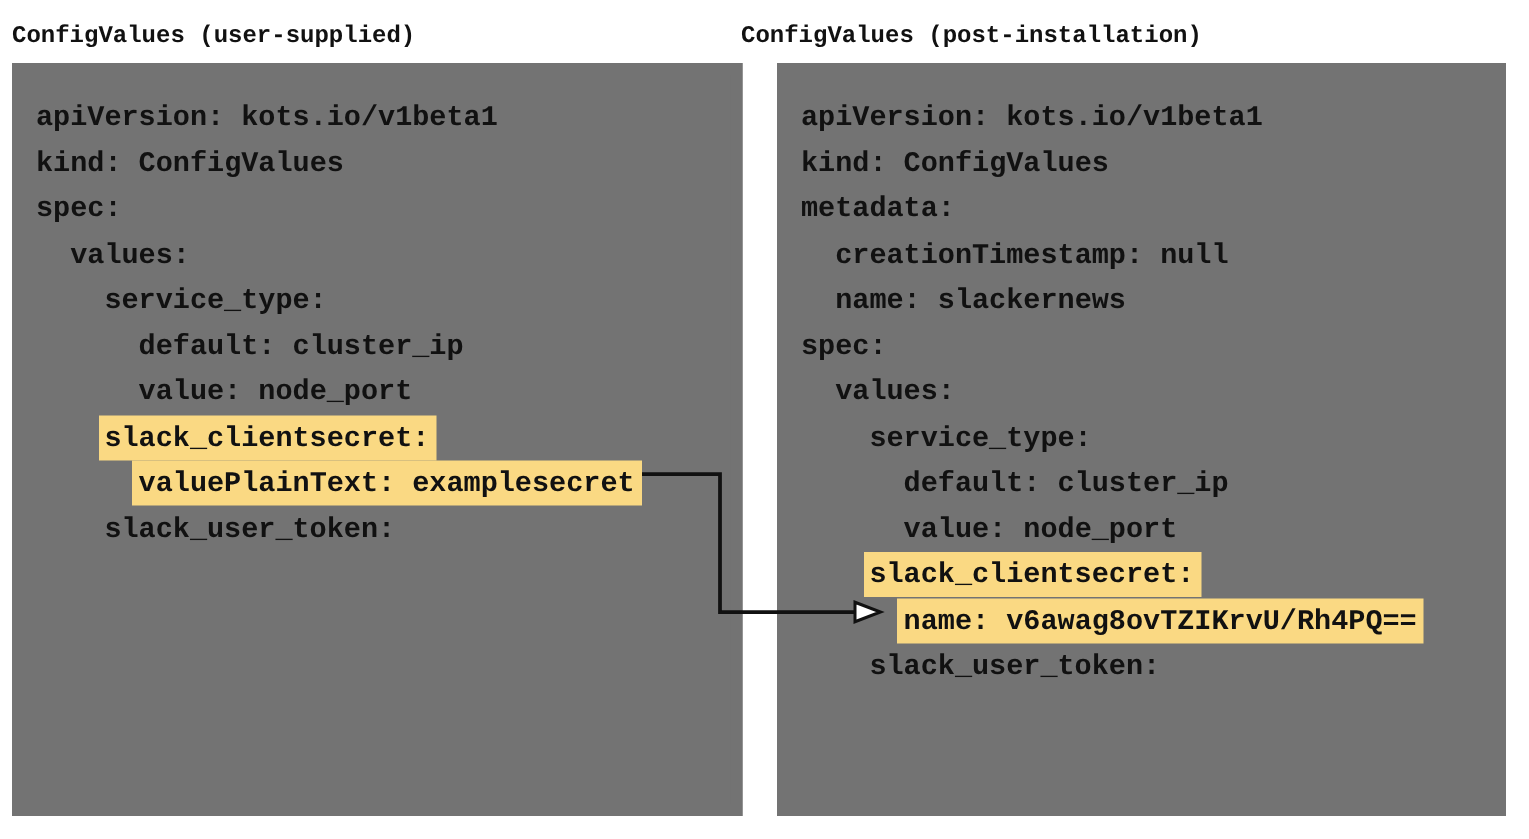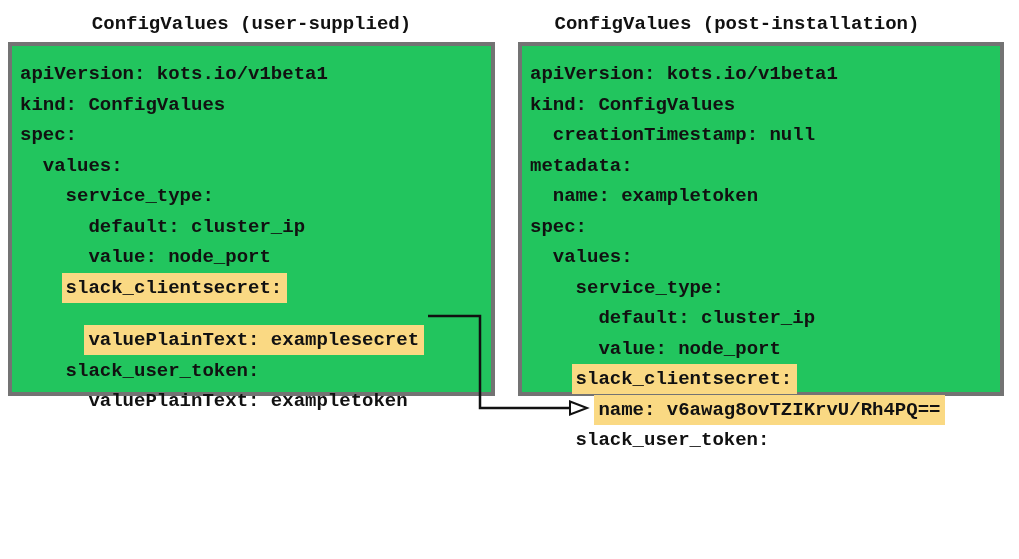--- a/index.html
+++ b/index.html
@@ -9,36 +9,36 @@
     width: 1019px;
     height: 559px;
     position: relative;
     overflow: hidden;
     font-family: "Liberation Mono", "DejaVu Sans Mono", monospace;
   }
   .title {
     position: absolute;
     top: 11px;
     height: 26px;
-    text-align: center;
+    text-align: left;
     font-weight: bold;
-    font-size: 19px;
+    font-size: 16px;
     line-height: 26px;
     color: #111111;
     letter-spacing: 0;
     white-space: pre;
   }
   #left-title  { left: 8px;   width: 487px; }
   #right-title { left: 494px; width: 486px; }
   .panel {
     position: absolute;
     top: 42px;
-    height: 354px;
-    background: #22c55e;
-    border: 4px solid #737373;
+    height: 502px;
+    background: #737373;
+    border: 8px solid #737373;
     box-sizing: border-box;
   }
   #left-panel  { left: 8px;   width: 487px; }
   #right-panel { left: 518px; width: 486px; }
   .code {
     padding: 13px 0 0 8px;
     font-weight: bold;
     font-size: 19px;
     color: #111111;
   }
@@ -72,34 +72,33 @@
   <div class="code">
 
   <div class="line" style="padding-left: 0ch;"><span class="txt">apiVersion: kots.io/v1beta1</span></div>
       <div class="line" style="padding-left: 0ch;"><span class="txt">kind: ConfigValues</span></div>
       <div class="line" style="padding-left: 0ch;"><span class="txt">spec:</span></div>
       <div class="line" style="padding-left: 2ch;"><span class="txt">values:</span></div>
       <div class="line" style="padding-left: 4ch;"><span class="txt">service_type:</span></div>
       <div class="line" style="padding-left: 6ch;"><span class="txt">default: cluster_ip</span></div>
       <div class="line" style="padding-left: 6ch;"><span class="txt">value: node_port</span></div>
       <div class="line" style="padding-left: 4ch;"><span class="txt hl">slack_clientsecret:</span></div>
-      <div class="line" style="padding-left: 6ch; margin-top: 22px;"><span class="txt hl">valuePlainText: examplesecret</span></div>
+      <div class="line" style="padding-left: 6ch;"><span class="txt hl">valuePlainText: examplesecret</span></div>
       <div class="line" style="padding-left: 4ch;"><span class="txt">slack_user_token:</span></div>
-      <div class="line" style="padding-left: 6ch;"><span class="txt">valuePlainText: exampletoken</span></div>
     </div>
 </div>
 
 <div class="panel" id="right-panel">
   <div class="code">
 
   <div class="line" style="padding-left: 0ch;"><span class="txt">apiVersion: kots.io/v1beta1</span></div>
       <div class="line" style="padding-left: 0ch;"><span class="txt">kind: ConfigValues</span></div>
+      <div class="line" style="padding-left: 0ch;"><span class="txt">metadata:</span></div>
       <div class="line" style="padding-left: 2ch;"><span class="txt">creationTimestamp: null</span></div>
-      <div class="line" style="padding-left: 0ch;"><span class="txt">metadata:</span></div>
-      <div class="line" style="padding-left: 2ch;"><span class="txt">name: exampletoken</span></div>
+      <div class="line" style="padding-left: 2ch;"><span class="txt">name: slackernews</span></div>
       <div class="line" style="padding-left: 0ch;"><span class="txt">spec:</span></div>
       <div class="line" style="padding-left: 2ch;"><span class="txt">values:</span></div>
       <div class="line" style="padding-left: 4ch;"><span class="txt">service_type:</span></div>
       <div class="line" style="padding-left: 6ch;"><span class="txt">default: cluster_ip</span></div>
       <div class="line" style="padding-left: 6ch;"><span class="txt">value: node_port</span></div>
       <div class="line" style="padding-left: 4ch;"><span class="txt hl">slack_clientsecret:</span></div>
       <div class="line" style="padding-left: 6ch;"><span class="txt hl">name: v6awag8ovTZIKrvU/Rh4PQ==</span></div>
       <div class="line" style="padding-left: 4ch;"><span class="txt">slack_user_token:</span></div>
     </div>
 </div>

